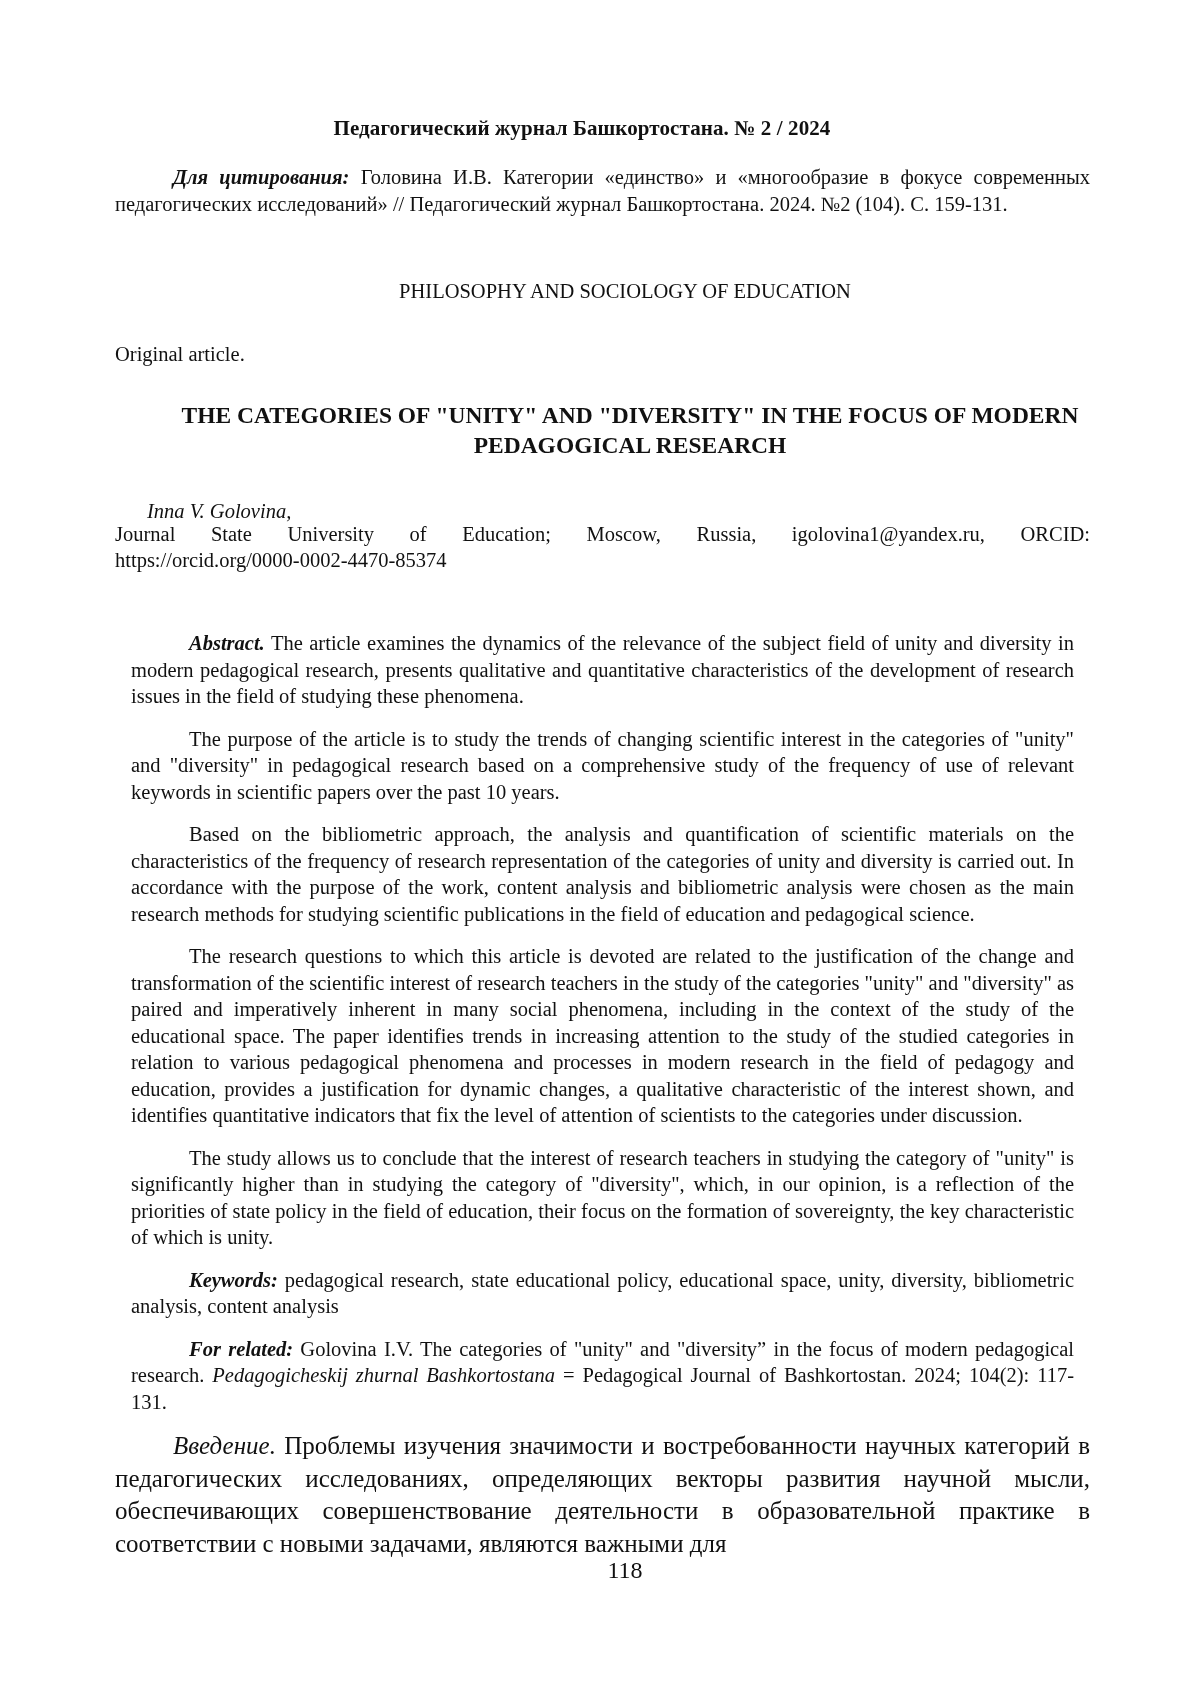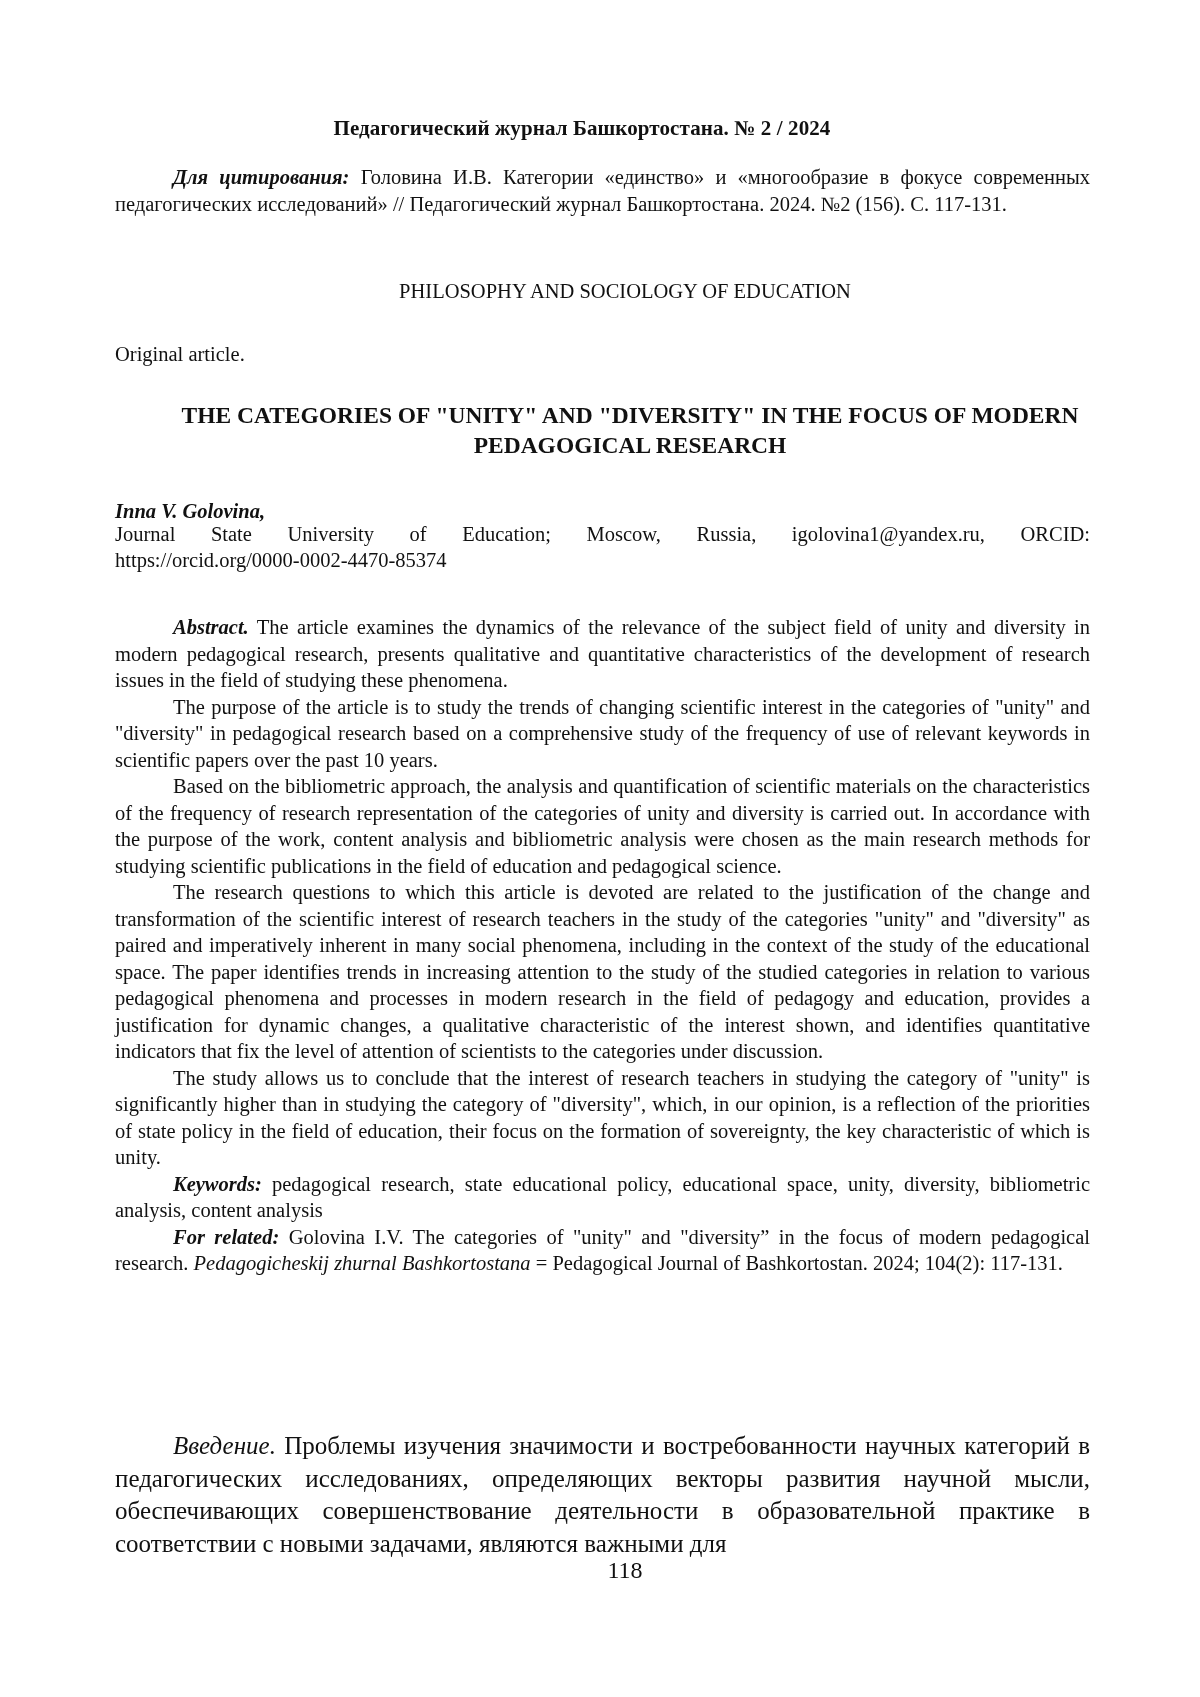--- a/index.html
+++ b/index.html
@@ -5,39 +5,39 @@
   html, body { margin: 0; padding: 0; background: #ffffff; }
   body { width: 1200px; height: 1697px; position: relative; overflow: hidden; color: #111; font-family: "Liberation Serif", serif; }
   .page { position: absolute; left: 0; top: 0; width: 1200px; height: 1697px; }
   .running-header { position: absolute; top: 72px; left: 0; width: 1164px; text-align: center; font-weight: bold; font-size: 21px; letter-spacing: 0.1px; margin-top: 44px; }
   .block { position: absolute; left: 115px; width: 975px; font-size: 20.5px; line-height: 26.5px; text-align: justify; }
   .indent { text-indent: 58px; }
   .citation-ru { top: 164px; }
   .section { position: absolute; top: 280px; left: 0; width: 1250px; text-align: center; font-size: 20.5px; }
   .article-type { top: 341px; }
   .title { position: absolute; top: 400px; left: 130px; width: 1000px; text-align: center; font-weight: bold; font-size: 23.5px; line-height: 30px; }
-  .author { top: 498px; font-weight: bold; font-style: italic; }
+  .author { top: 498px; font-weight: normal; font-style: italic; margin-left: 32px; }
   .affil { top: 521px; text-align-last: justify; }
   .affil2 { top: 547px; }
   .abstract { position: absolute; left: 115px; top: 614px; width: 975px; font-size: 20.5px; line-height: 26.5px; text-align: justify; }
-  .abstract p { margin: 0; text-indent: 58px; }
+  .abstract p { margin: 16px; text-indent: 58px; }
   .b-i { font-weight: bold; font-style: italic; }
   .it { font-style: italic; }
   .intro { position: absolute; left: 115px; top: 1430px; width: 975px; font-size: 25px; line-height: 32.5px; text-align: justify; text-indent: 58px; }
   .page-number { position: absolute; top: 1557px; left: 0; width: 1250px; text-align: center; font-size: 24px; }
 </style>
 </head>
 <body>
 
 <div class="page">
 
   <div class="running-header">Педагогический журнал Башкортостана. № 2 / 2024</div>
 
   <div class="block indent citation-ru">
-    <span class="b-i">Для цитирования:</span><span> Головина И.В. Категории «единство» и «многообразие в фокусе современных педагогических исследований» // Педагогический журнал Башкортостана. 2024. №2 (156). С. 117-131.</span>
+    <span class="b-i">Для цитирования:</span><span> Головина И.В. Категории «единство» и «многообразие в фокусе современных педагогических исследований» // Педагогический журнал Башкортостана. 2024. №2 (104). С. 159-131.</span>
   </div>
 
   <div class="section">PHILOSOPHY AND SOCIOLOGY OF EDUCATION</div>
 
   <div class="block article-type">Original article.</div>
 
   <div class="title">THE CATEGORIES OF "UNITY" AND "DIVERSITY" IN THE FOCUS OF MODERN PEDAGOGICAL RESEARCH</div>
 
   <div class="block author">Inna V. Golovina,</div>
   <div class="block affil">Journal State University of Education; Moscow, Russia, igolovina1@yandex.ru, ORCID:</div>

